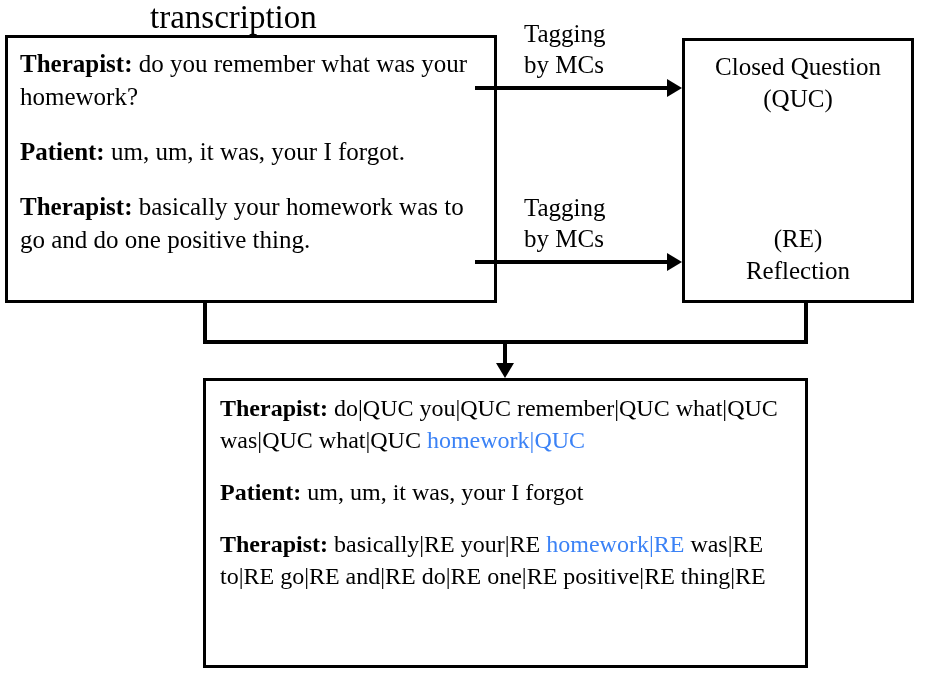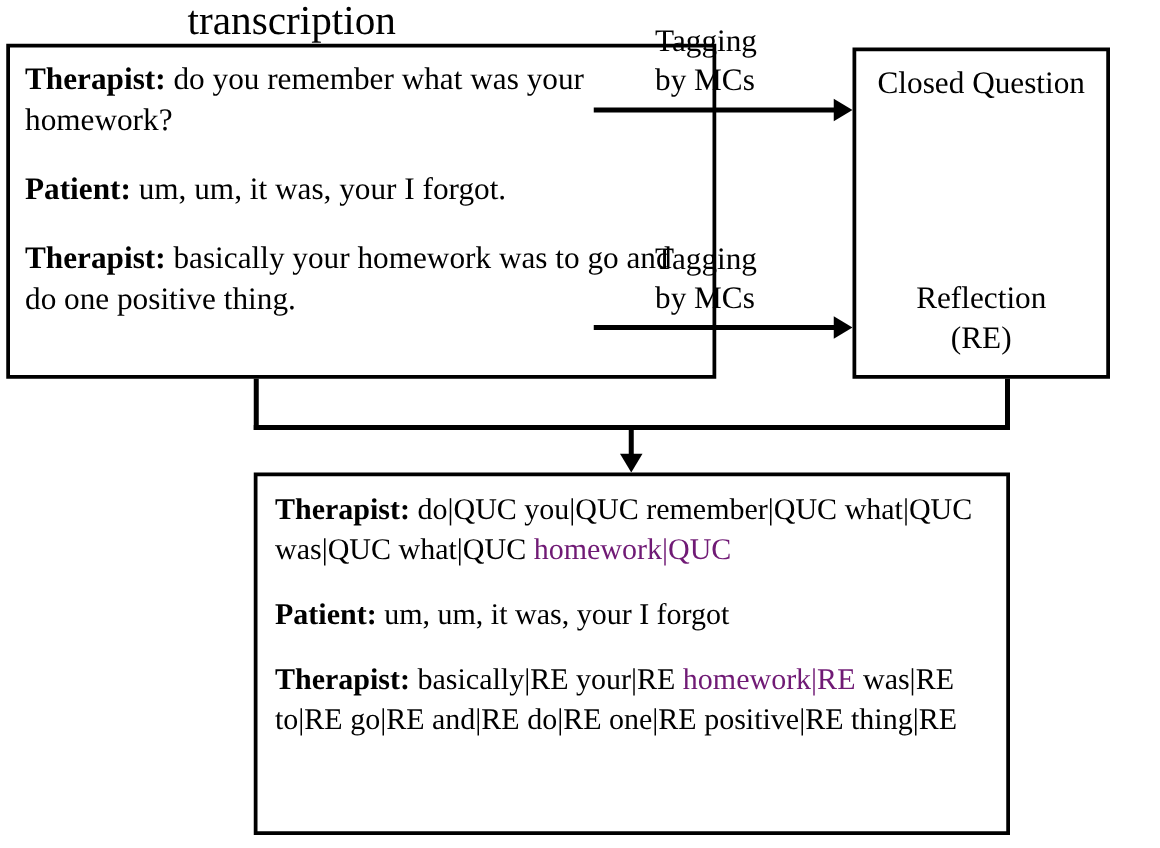--- a/index.html
+++ b/index.html
@@ -30,37 +30,37 @@
     position: absolute;
     left: 150px;
     top: 2px;
     font-size: 33px;
     line-height: 30px;
     white-space: nowrap;
   }
   #transcription-box {
     left: 5px;
     top: 35px;
-    width: 568px;
+    width: 492px;
     height: 268px;
   }
   .transcript-body {
     padding: 9px 12px 0 12px;
     font-size: 25px;
     line-height: 33px;
   }
   .utt { margin: 0 0 22px 0; }
   .utt:last-child { margin-bottom: 0; margin-top: 18px; }
   .spk { font-weight: bold; }
 
   
   #category-box {
     left: 682px;
     top: 38px;
-    width: 206px;
+    width: 232px;
     height: 265px;
   }
   .cat-entry {
     position: absolute;
     left: 0;
     width: 100%;
     text-align: center;
     font-size: 25px;
     line-height: 32px;
   }
@@ -123,21 +123,21 @@
     width: 605px;
     height: 290px;
   }
   .tagged-body {
     padding: 11px 14px 0 14px;
     font-size: 24px;
     line-height: 32px;
   }
   .tagged-utt { margin: 0 0 20px 0; }
   .tagged-utt:last-child { margin-bottom: 0; }
-  .hl { color: #701a75; }
+  .hl { color: #3b82f6; }
 </style>
 </head>
 <body>
 
 <div id="canvas">
 
   <div id="transcription-label">transcription</div>
 
   <div class="box" id="transcription-box">
     <div class="transcript-body">
@@ -163,24 +163,25 @@
   </div>
 
   <div class="hline" id="arrow1-line"></div>
   <div class="arrow-right" id="arrow1-head"></div>
   <div class="hline" id="arrow2-line"></div>
   <div class="arrow-right" id="arrow2-head"></div>
 
   <div class="box" id="category-box">
     <div class="cat-entry" id="cat-quc">
       <div>Closed Question</div>
+      <div>(QUC)</div>
     </div>
     <div class="cat-entry" id="cat-re">
+      <div>(RE)</div>
       <div>Reflection</div>
-      <div>(RE)</div>
     </div>
   </div>
 
   <div class="vline" id="merge-left-stem"></div>
   <div class="vline" id="merge-right-stem"></div>
   <div class="hline" id="merge-bar"></div>
   <div class="vline" id="merge-down-line"></div>
   <div class="arrow-down" id="merge-down-head"></div>
 
   <div class="box" id="tagged-box">

